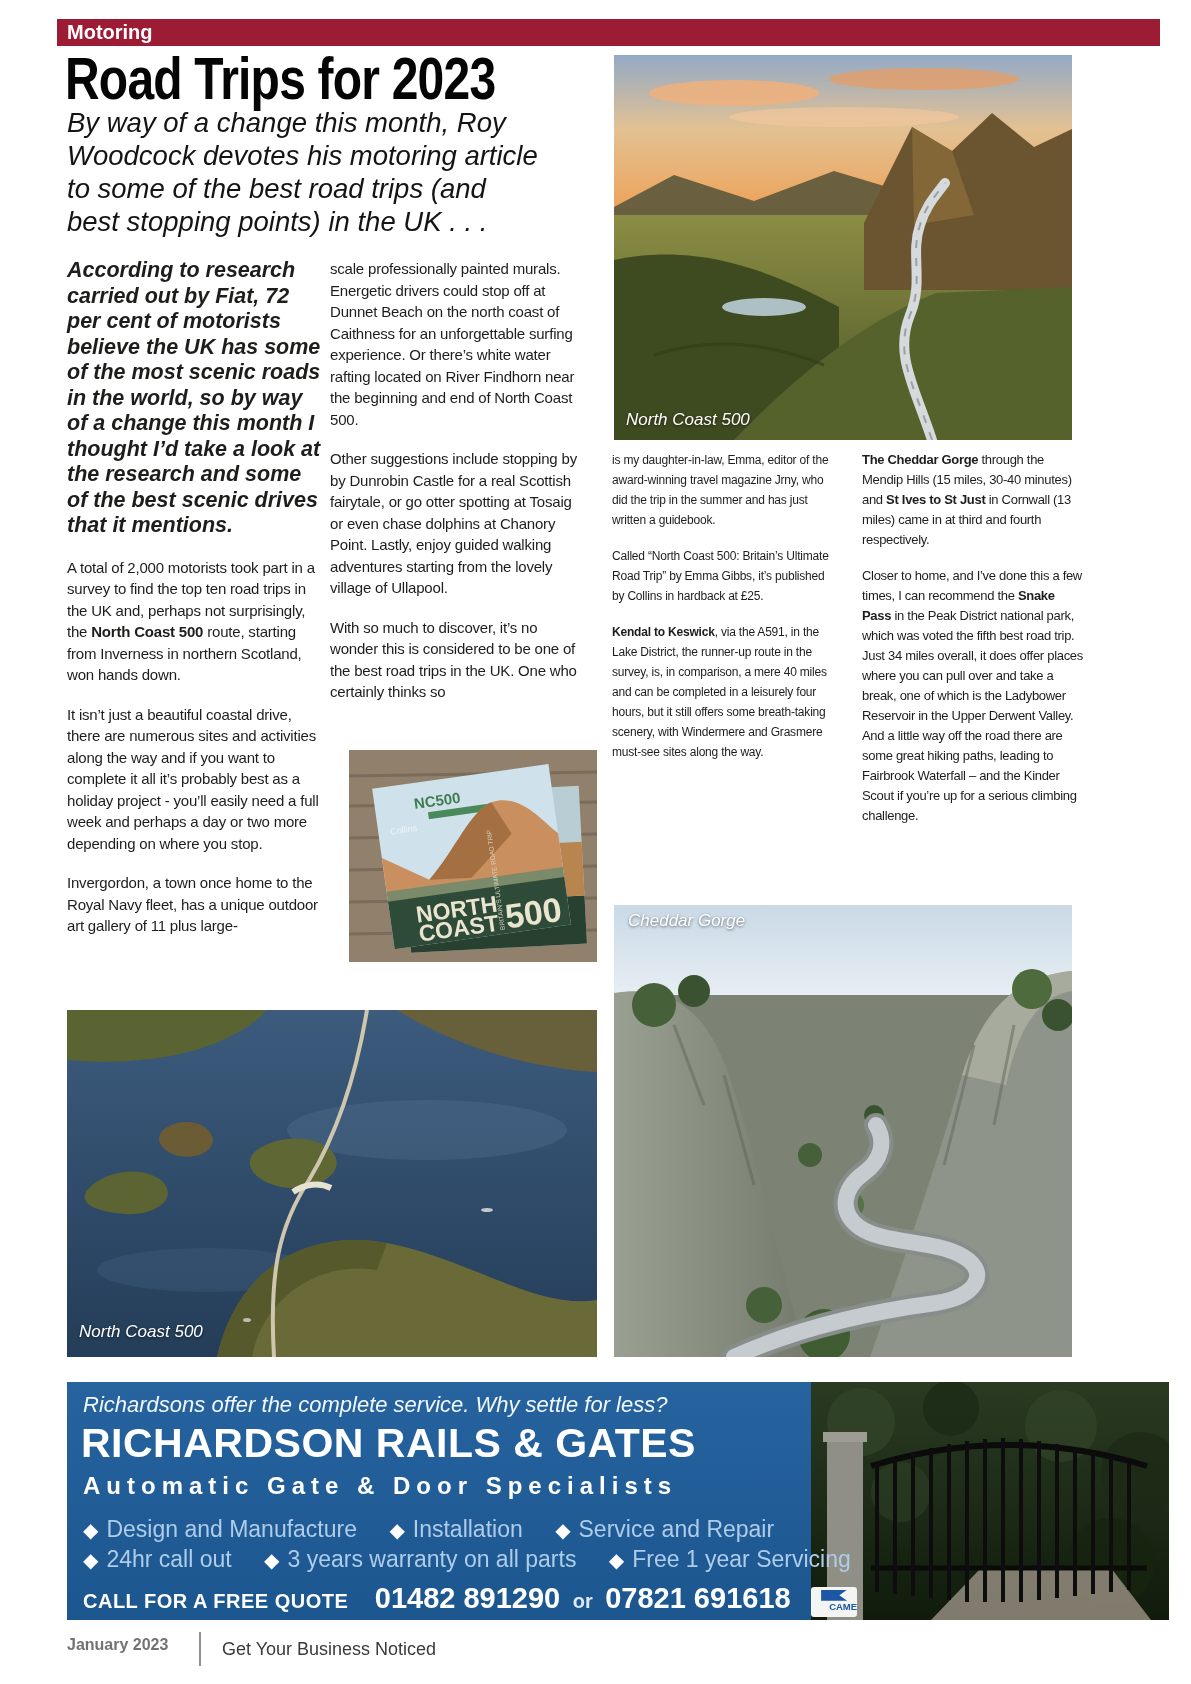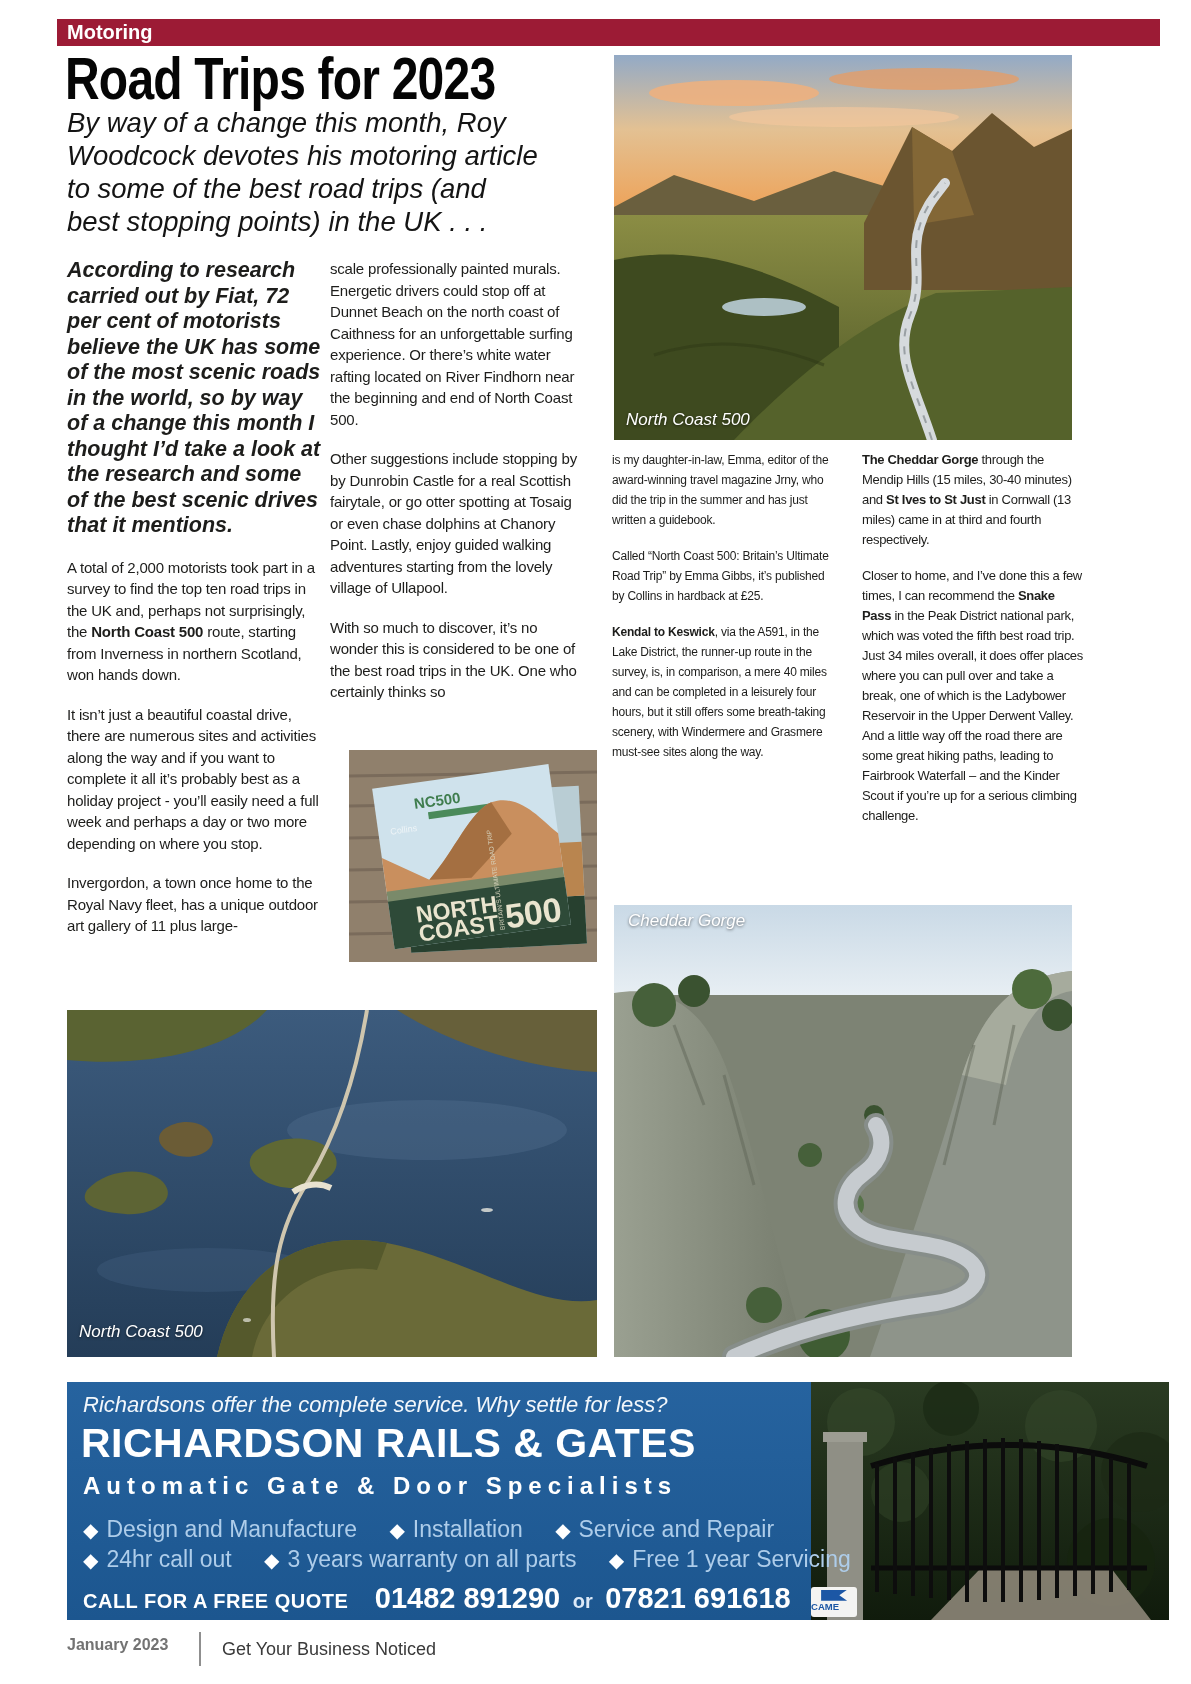--- a/index.html
+++ b/index.html
@@ -51,21 +51,21 @@
   .ad-row{position:absolute;left:16px;font-size:23px;color:#aecdea;white-space:nowrap;}
   .ad-row1{top:134px;}
   .ad-row2{top:164px;}
   .ad-row .diamond{color:#ffffff;font-size:20px;margin-right:8px;}
   .ad-row .blt{margin-right:26px;}
   .ad-cta-row{position:absolute;left:16px;top:200px;white-space:nowrap;}
   .ad-cta{font-size:20px;font-weight:bold;color:#ffffff;letter-spacing:0.5px;margin-right:22px;}
   .ad-phone{font-size:29px;font-weight:bold;color:#ffffff;}
   .ad-or{font-size:20px;font-weight:bold;color:#dce9f7;margin:0 8px;}
   .came{display:inline-block;vertical-align:middle;margin-left:16px;width:46px;height:30px;
-        background:#f4f4f2;border-radius:3px;text-align:left;position:relative;top:-2px;}
+        background:#f4f4f2;border-radius:3px;text-align:right;position:relative;top:-2px;}
   .came .flag{display:block;margin:3px auto 0;width:26px;height:11px;
         background:#1c57a5;clip-path:polygon(0 0,100% 0,70% 50%,100% 100%,0 100%);}
   .came .came-txt{display:block;font-size:9.5px;font-weight:bold;color:#1c57a5;line-height:12px;}
   
   .footer-date{position:absolute;left:55px;top:1636px;font-size:16px;font-weight:bold;color:#737373;}
   .footer-divider{position:absolute;left:187px;top:1632px;width:2px;height:34px;background:#8f8f8f;}
   .footer-tagline{position:absolute;left:210px;top:1639px;font-size:18px;color:#3a3a3a;}
   svg text{font-family:"Liberation Sans",sans-serif;}
 </style>
 </head>

